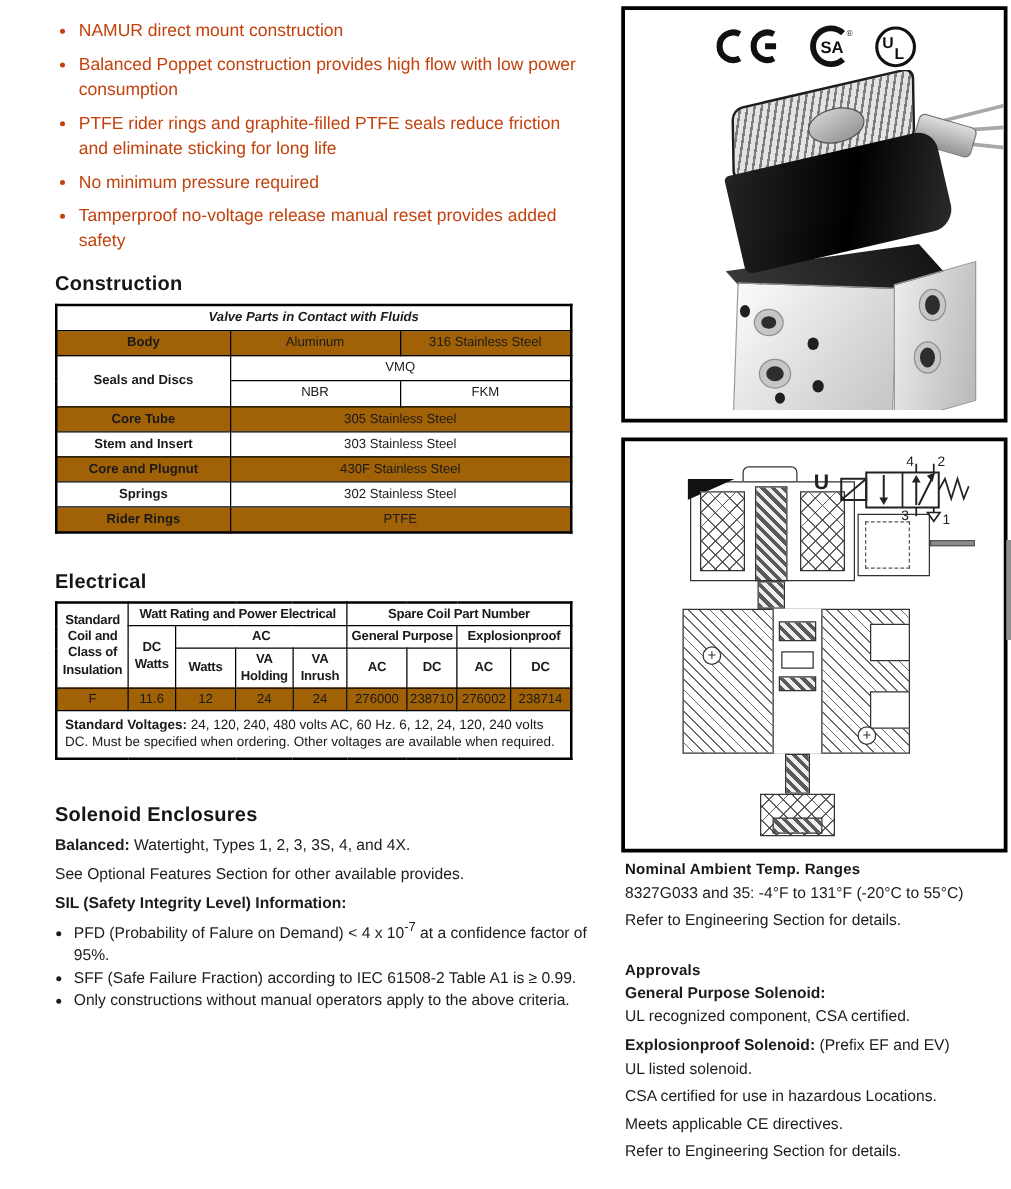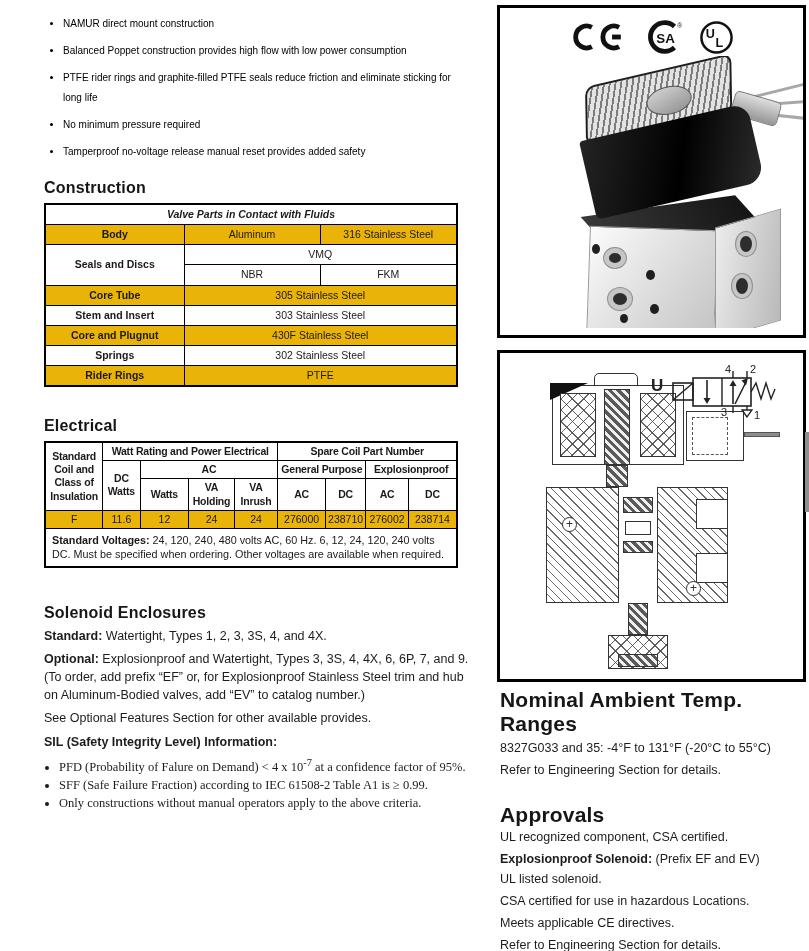--- a/index.html
+++ b/index.html
@@ -7,53 +7,53 @@
   body {
     width:809px; height:951px; position:relative; overflow:hidden;
     font-family:"Liberation Sans", sans-serif; color:#1a1a1a;
   }
   
   .left-col { position:absolute; left:44px; top:6px; width:428px; }
   h2.section {
     font-size:16px; font-weight:bold; color:#161616; letter-spacing:.2px;
   }
   ul.features { list-style:disc; padding-left:17px; margin:8px 0 0 2px;
-    font-size:10px; color:#000000; }
+    font-size:14px; color:#c2410c; }
   ul.features li { line-height:20px; margin-bottom:7px; }
 
   .h-construction { margin-top:17px; }
   table.ctab {
     width:412px; border-collapse:collapse; margin-top:6px;
     font-size:10.5px; table-layout:fixed; border:2px solid #000;
   }
   table.ctab th, table.ctab td {
     border:1px solid #000; padding:3px 5px; text-align:center; line-height:1.25;
   }
   table.ctab th { font-weight:bold;font-style:italic; }
   td.rowlabel { text-align:left; font-weight:bold; }
-  .shade { background:#eab308; }
+  .shade { background:#a16207; }
 
   .h-electrical { margin-top:30px; }
   table.etab {
     width:414px; border-collapse:collapse; margin-top:6px;
     font-size:10.5px; table-layout:fixed; border:2px solid #000;
   }
   table.etab th, table.etab td {
     border:1px solid #000; padding:2px 2px; text-align:center; line-height:1.25;
   }
   table.etab th { font-weight:bold; letter-spacing:-.2px; }
   table.etab td.footnote {
     text-align:left; font-weight:normal; padding:4px 6px; line-height:1.35; font-size:10.8px;
   }
   .h-enclosures { margin-top:36px; }
   .smalltext { font-size:12.5px; line-height:1.45; color:#1c1c1c; }
   .smalltext p { margin-top:5px; }
   .italic { }
   .sil-title { font-weight:bold; margin-top:12px; }
-  ul.sil { list-style:disc; padding-left:15px; margin-top:3px;font-family:Liberation Serif, serif; }
+  ul.sil { list-style:disc; padding-left:15px; margin-top:3px; }
   ul.sil li { line-height:18px; }
 
   
   .box { position:absolute; left:497px; width:309px; border:3px solid #000; background:#fff; }
   .box1 { top:5px; height:333px; }
   .box2 { top:350px; height:332px; }
   .logo-row { display:flex; justify-content:center; gap:16px; margin-top:10px; height:38px; align-items:center; }
 
   
   .photo { position:relative; width:100%; height:272px; overflow:hidden; }
@@ -108,21 +108,21 @@
   .portA { left:196px; top:146px; width:32px; height:30px; background:#fff; }
   .portB { left:196px; top:200px; width:32px; height:30px; background:#fff; }
   .screw { position:absolute; width:15px; height:15px; border-radius:50%; border:1.5px solid #333;
     background:#fff; font-size:12px; line-height:13px; text-align:center; color:#333; }
   .stem2 { left:128px; top:250px; width:20px; height:32px; }
   .botcap { left:108px; top:282px; width:60px; height:34px; }
   .botbase { left:118px; top:301px; width:40px; height:13px; }
   .sym { position:absolute; right:4px; top:10px; }
 
   .right-text { position:absolute; left:500px; top:688px; width:306px; }
-  .right-text h2.section { font-size:21px; }
+  .right-text h2.section { font-size:12px; }
   .right-text .smalltext p { margin-top:4px; }
   .gap { margin-top:24px; }
   .scroll-frag { position:absolute; left:805px; top:432px; width:4px; height:80px; background:#8f8f8f; }
   b { font-weight:bold; }
 </style>
 </head>
 <body>
 
 <div class="left-col">
 
@@ -227,22 +227,21 @@
       <td>238714</td>
     </tr>
     <tr>
       <td class="footnote" colspan="9"><b>Standard Voltages:</b><span> 24, 120, 240, 480 volts AC, 60 Hz. 6, 12, 24, 120, 240 volts DC. Must be specified when ordering. Other voltages are available when required.</span></td>
     </tr>
   </tbody>
     </table>
 
   <h2 class="section h-enclosures">Solenoid Enclosures</h2>
   <div class="smalltext">
-    <p><b>Standard:</b><span> Watertight, Types 1, 2, 3, 3S, 4, and 4X.</span></p>
-    <p><b>Optional:</b><span> Explosionproof and Watertight, Types 3, 3S, 4, 4X, 6, 6P, 7, and 9. (To order, add prefix “EF” or, for Explosionproof Stainless Steel trim and hub on Aluminum-Bodied valves, add “EV” to catalog number.)</span></p>
+    <p><b>Balanced:</b><span> Watertight, Types 1, 2, 3, 3S, 4, and 4X.</span></p>
     <p class="italic">See Optional Features Section for other available provides.</p>
     <p class="sil-title">SIL (Safety Integrity Level) Information:</p>
     <ul class="sil">
       <li><span>PFD (Probability of Falure on Demand) &lt; 4 x 10</span><sup>-7</sup><span> at a confidence factor of 95%.</span></li>
       <li>SFF (Safe Failure Fraction) according to IEC 61508-2 Table A1 is ≥ 0.99.</li>
       <li>Only constructions without manual operators apply to the above criteria.</li>
     </ul>
   </div>
 </div>
 
@@ -341,20 +340,21 @@
 </div>
 
 <div class="right-text">
   <h2 class="section">Nominal Ambient Temp. Ranges</h2>
   <div class="smalltext">
     <p style="margin-top:3px;">8327G033 and 35: -4°F to 131°F (-20°C to 55°C)</p>
     <p class="italic">Refer to Engineering Section for details.</p>
   </div>
   <h2 class="section gap">Approvals</h2>
   <div class="smalltext">
+    <p style="margin-top:2px;"><b>General Purpose Solenoid:</b></p>
     <p style="margin-top:1px;">UL recognized component, CSA certified.</p>
     <p><b>Explosionproof Solenoid:</b><span> (Prefix EF and EV)</span></p>
     <p style="margin-top:1px;">UL listed solenoid.</p>
     <p>CSA certified for use in hazardous Locations.</p>
     <p>Meets applicable CE directives.</p>
     <p class="italic">Refer to Engineering Section for details.</p>
   </div>
 </div>
 
 <div class="scroll-frag"></div>

